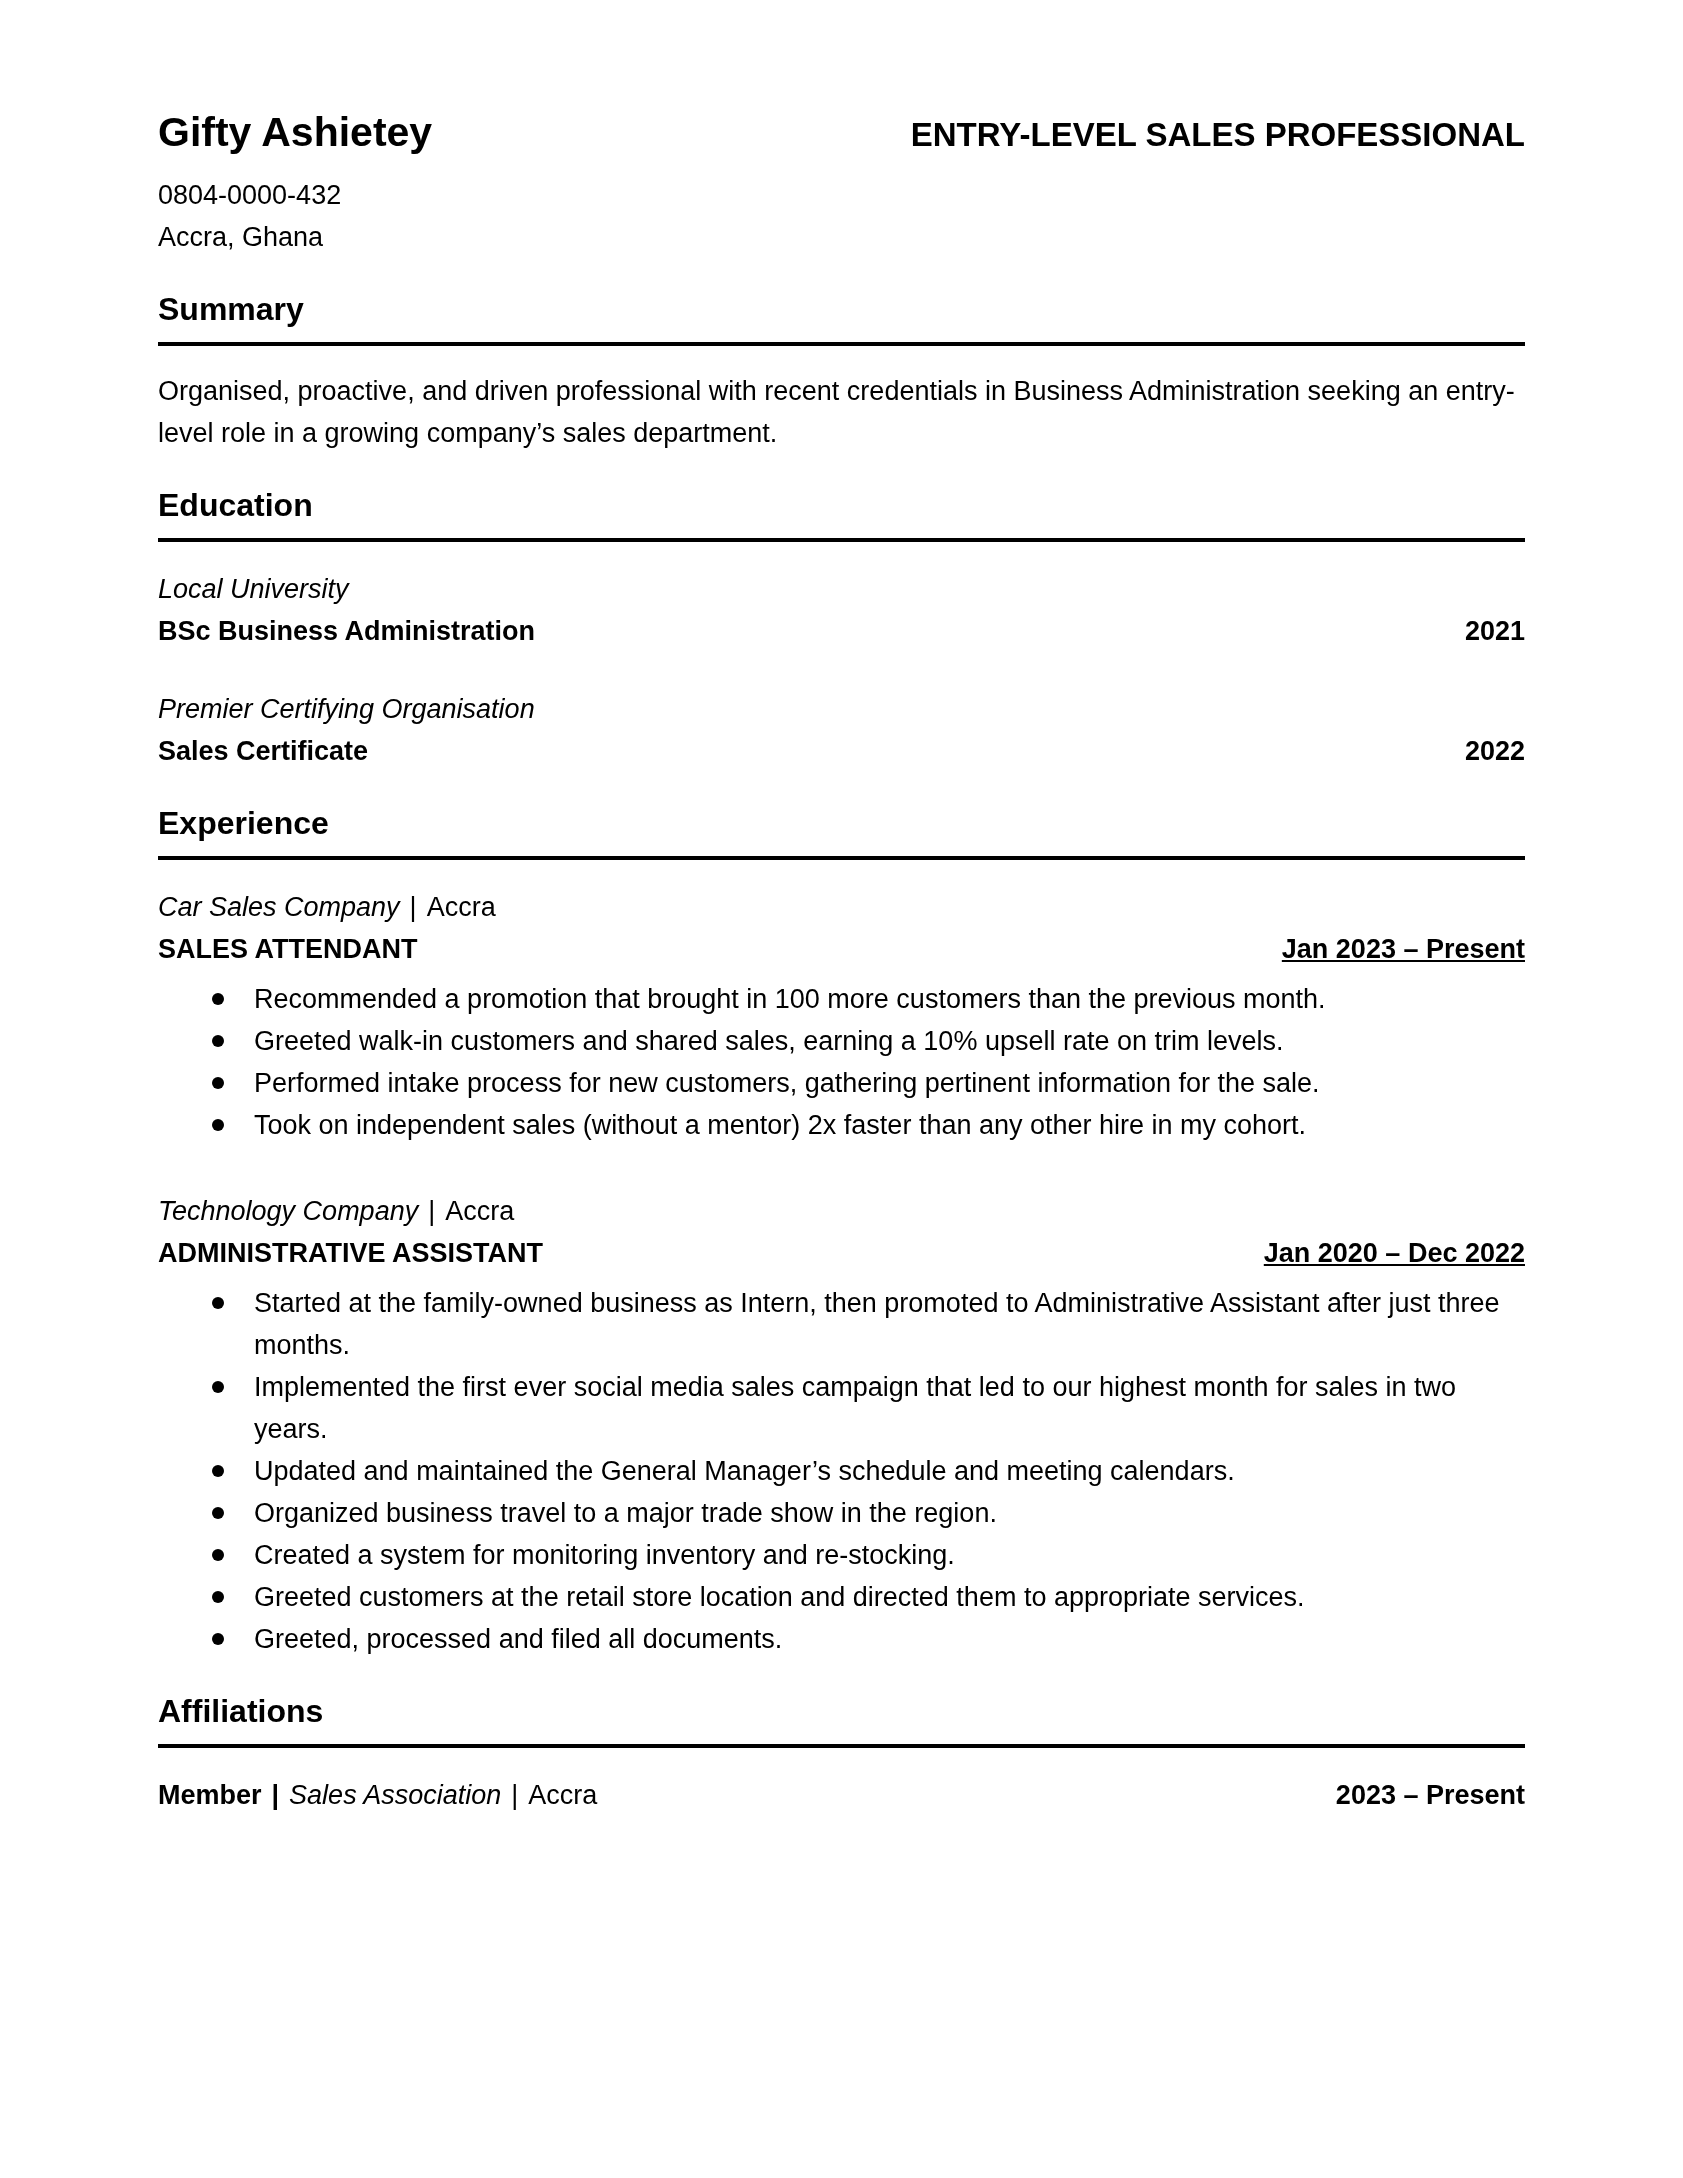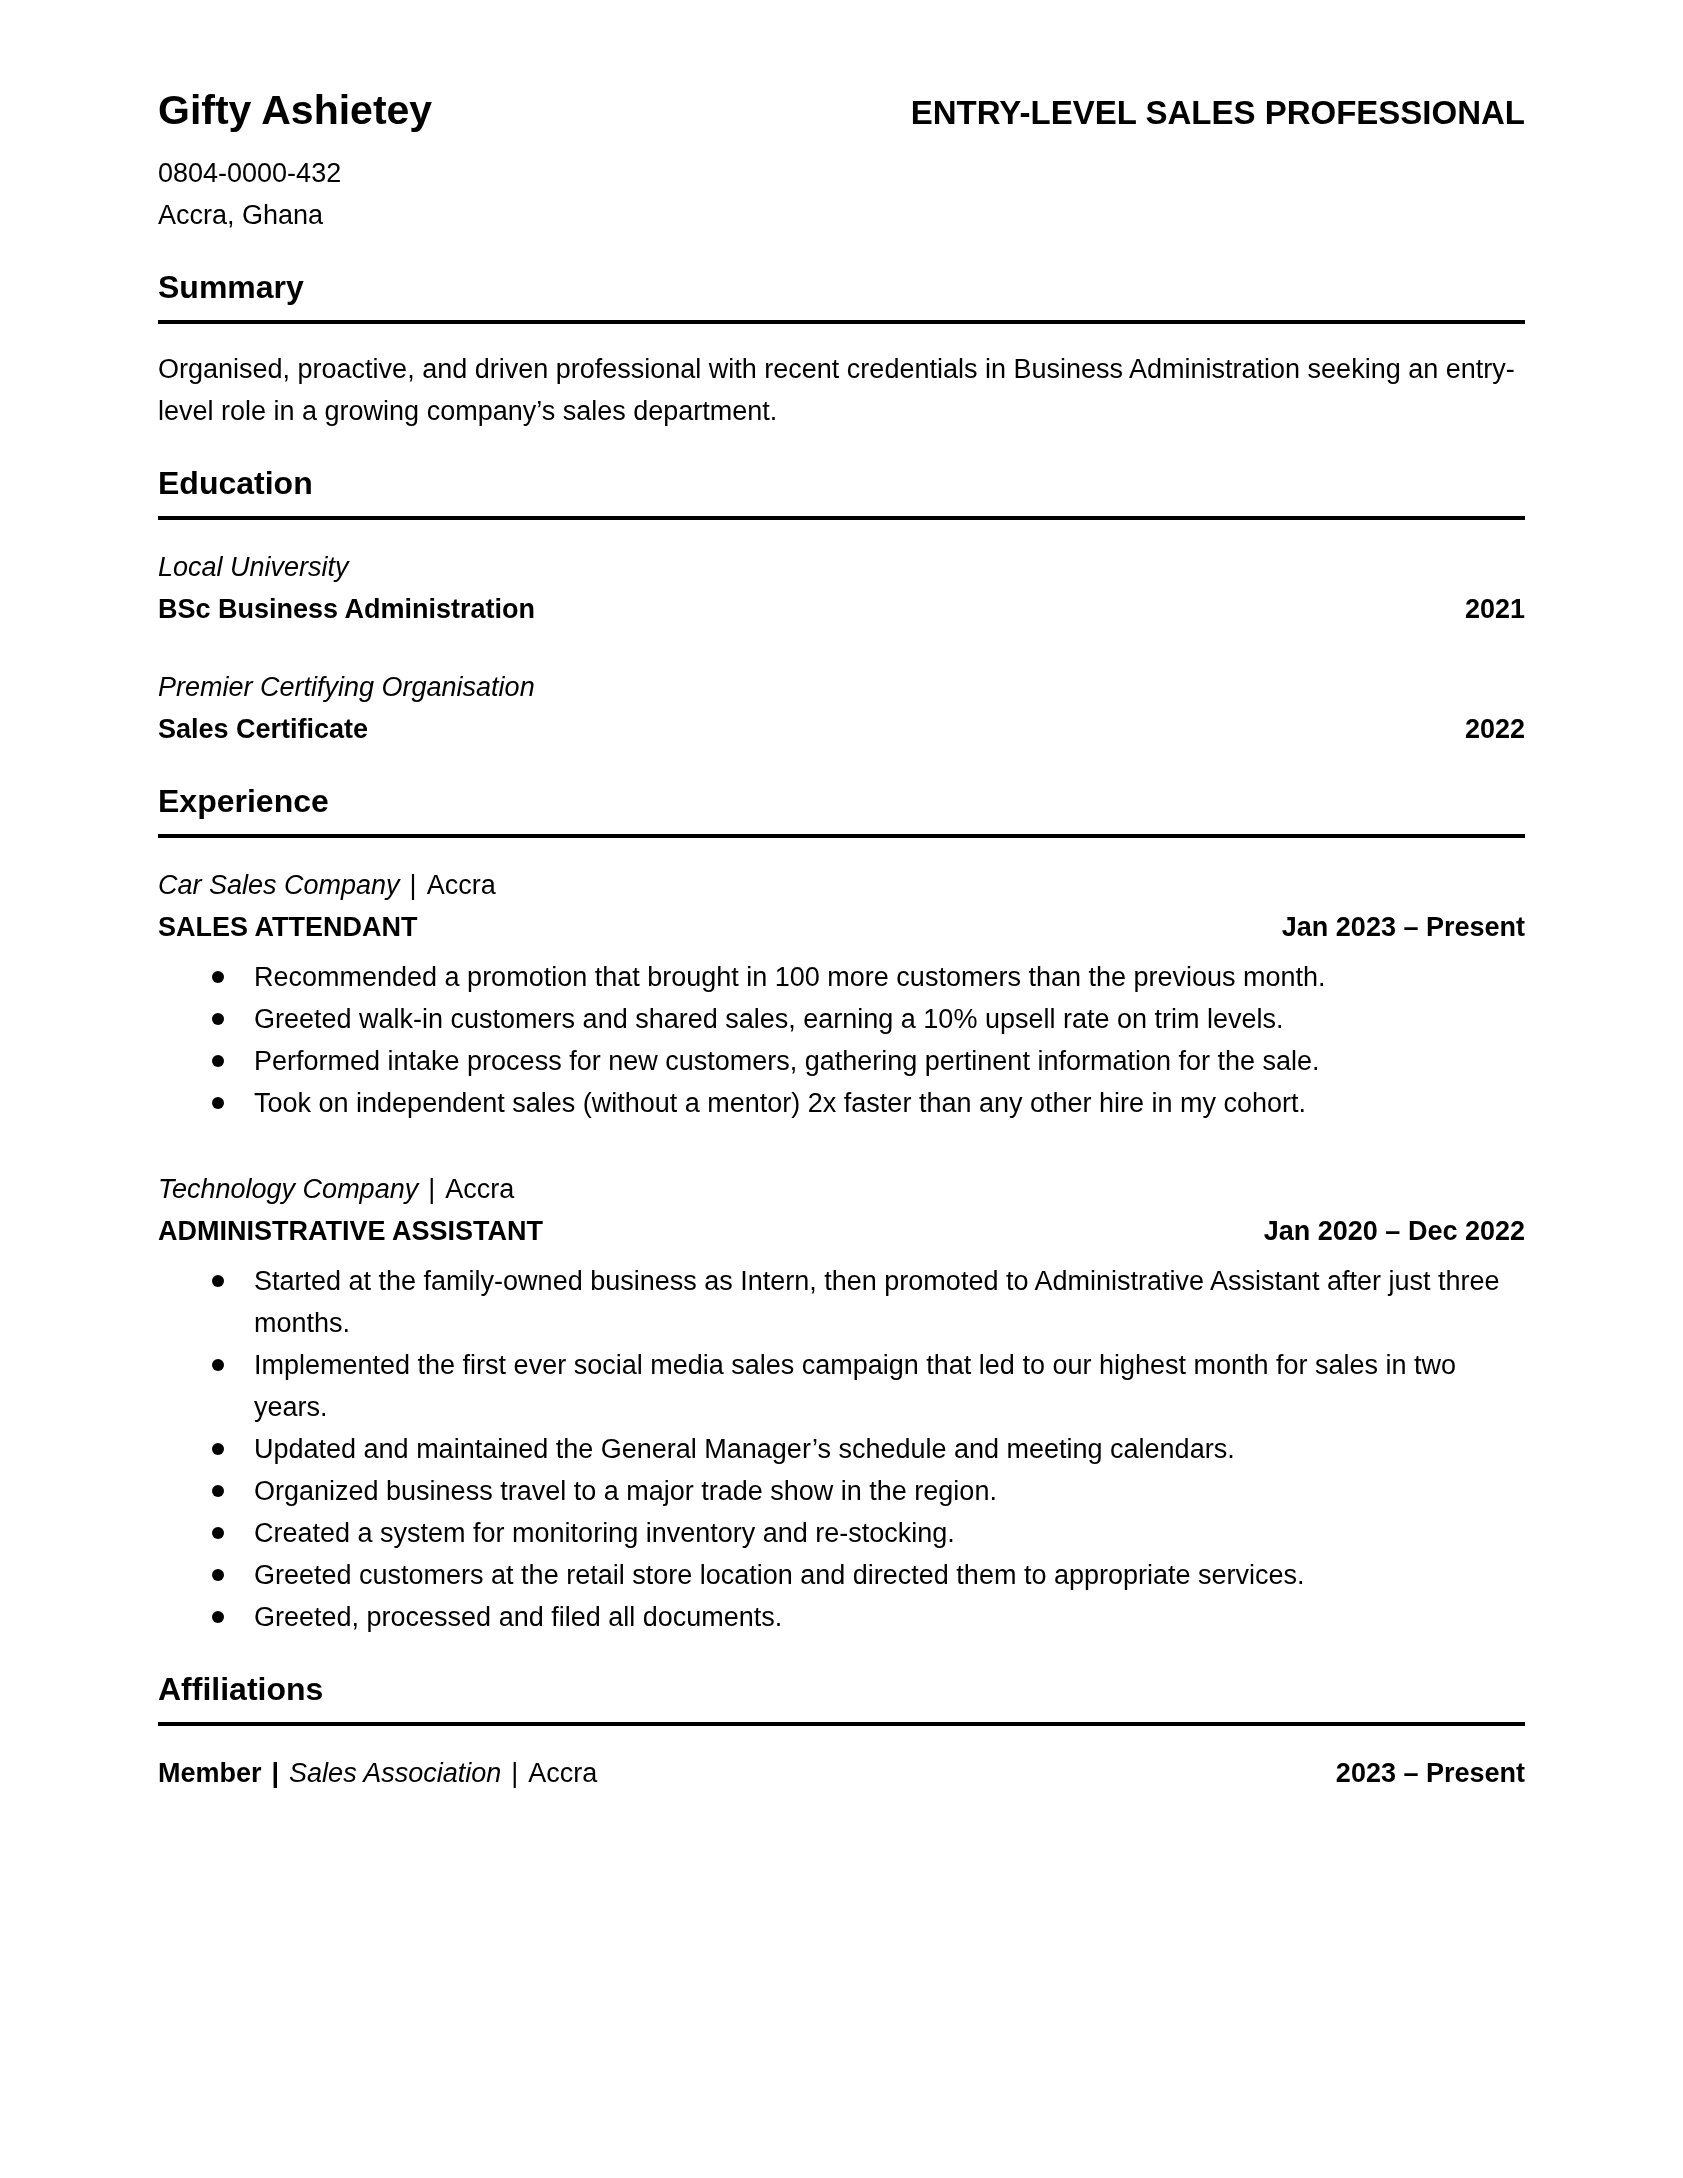--- a/index.html
+++ b/index.html
@@ -2,21 +2,21 @@
 <html><head>
 <meta charset="utf-8">
 <style>
   html, body { margin: 0; padding: 0; background: #ffffff; }
   .page {
     position: relative;
     width: 1683px;
     height: 2178px;
     box-sizing: border-box;
     margin: 0 auto;
-    padding: 86px 158px 0 158px;
+    padding: 108px 158px 0 158px;
     background: #ffffff;
     color: #000000;
     font-family: "Liberation Sans", "DejaVu Sans", sans-serif;
     font-size: 27px;
     line-height: 42px;
     overflow: hidden;
   }
 
   
   .top-row {
@@ -47,21 +47,21 @@
 
   .italic { font-style: italic; }
   .bold   { font-weight: 700; }
 
   .sep { margin: 0 10px; }
 
   
   .job { margin-top: 26px; }
   .job + .job { margin-top: 44px; }
   .job-title  { font-weight: 700; }
-  .job-dates  { font-weight: 700; white-space: nowrap; }
+  .job-dates  { font-weight: 700; white-space: nowrap; text-decoration: underline; }
 
   ul.bullets {
     list-style: none;
     margin: 8px 0 0 0;
     padding: 0;
   }
   ul.bullets li {
     position: relative;
     padding-left: 96px;
     line-height: 42px;

